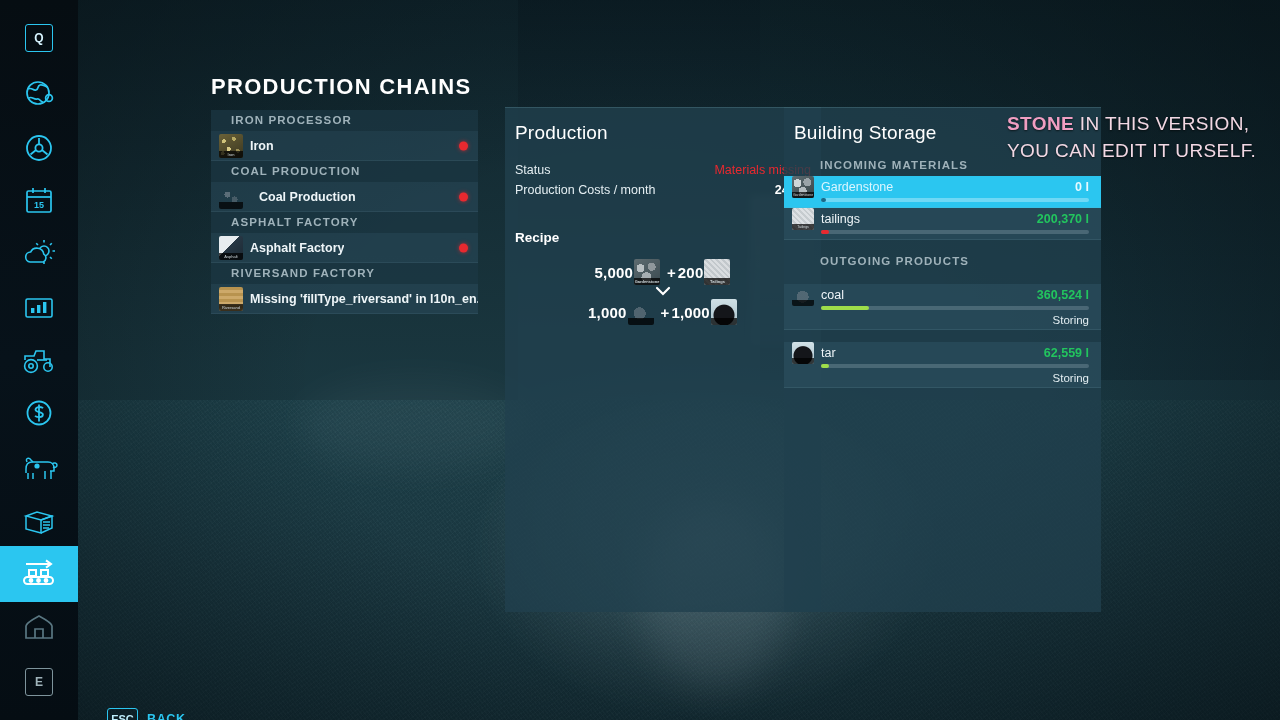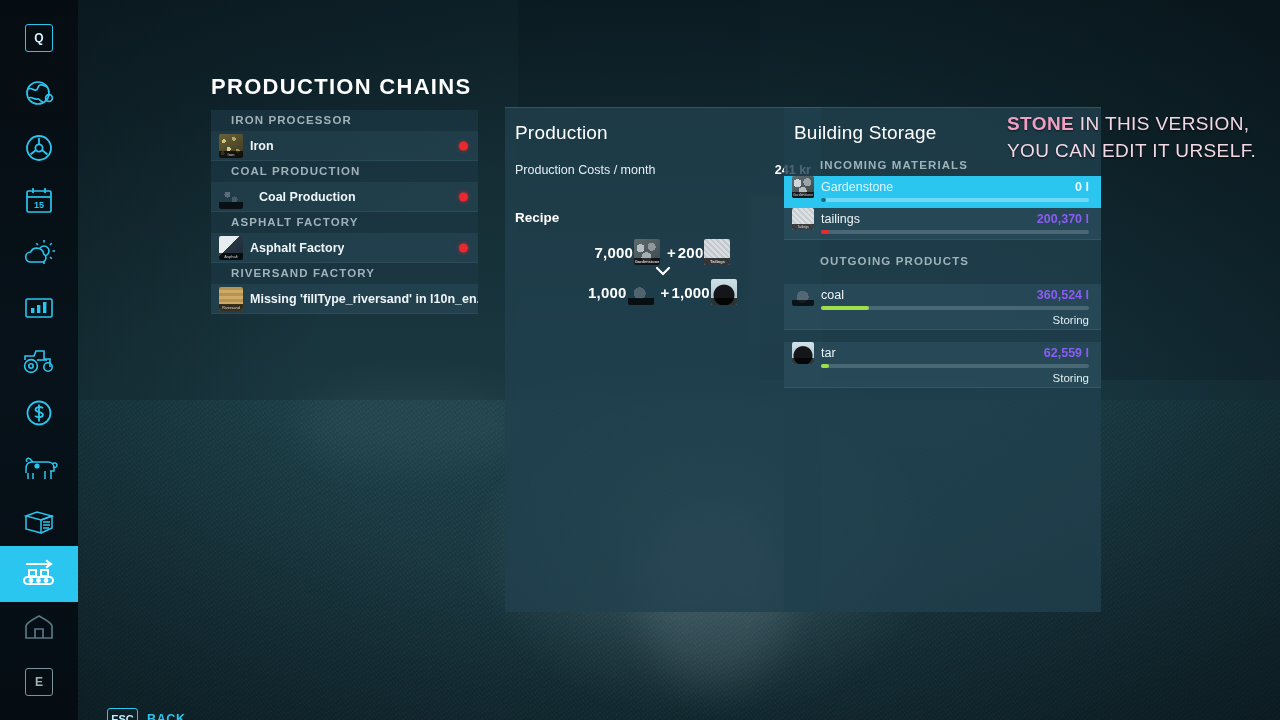--- a/index.html
+++ b/index.html
@@ -296,21 +296,21 @@
     background: rgba(0,0,0,0.72);
     color: #cfd8dc; font-size: 3.5px; line-height: 6px; text-align: center;
     overflow: hidden; white-space: nowrap;
   }
   .sto-name {
     color: #eef5f8; font-size: 12.5px; flex: 1 1 auto;
     white-space: nowrap; overflow: hidden;
   }
   .storage-row.selected .sto-name { color: #d9f6ff; }
   .sto-amount {
-    color: #8b5cf6; font-size: 12.5px; font-weight: bold;
+    color: #22c55e; font-size: 12.5px; font-weight: bold;
     white-space: nowrap;
   }
   .storage-row.selected .sto-amount { color: #e6faff; }
   .sto-bar-track {
     position: absolute; left: 37px; right: 12px; top: 22px;
     height: 4px; border-radius: 2px;
     background: rgba(200,220,228,0.22);
   }
   .storage-row.selected .sto-bar-track { background: rgba(255,255,255,0.32); }
   .sto-bar-fill {
@@ -541,30 +541,34 @@
       </div>
       <div class="chain-label truncated">Missing 'fillType_riversand' in l10n_en.xml</div>
     </div>
   </div>
 
   <div class="panel" id="production-panel">
     <div class="panel-title">Production</div>
 
     <div style="margin-top:16px">
       <div class="stat-row">
+        <span class="stat-label">Status</span>
+        <span class="stat-value alert">Materials missing</span>
+      </div>
+      <div class="stat-row">
         <span class="stat-label">Production Costs / month</span>
         <span class="stat-value">241 kr</span>
       </div>
     </div>
 
     <div class="recipe-title">Recipe</div>
 
     <div class="recipe-block">
       <div class="recipe-line">
-        <span class="recipe-amount">7,000</span>
+        <span class="recipe-amount">5,000</span>
         <span class="ing-icon stone">
           <span class="ing-cap">Gardenstone</span>
         </span>
         <span class="recipe-plus">+</span>
         <span class="recipe-amount">200</span>
         <span class="ing-icon tailings">
           <span class="ing-cap">Tailings</span>
         </span>
       </div>
 

